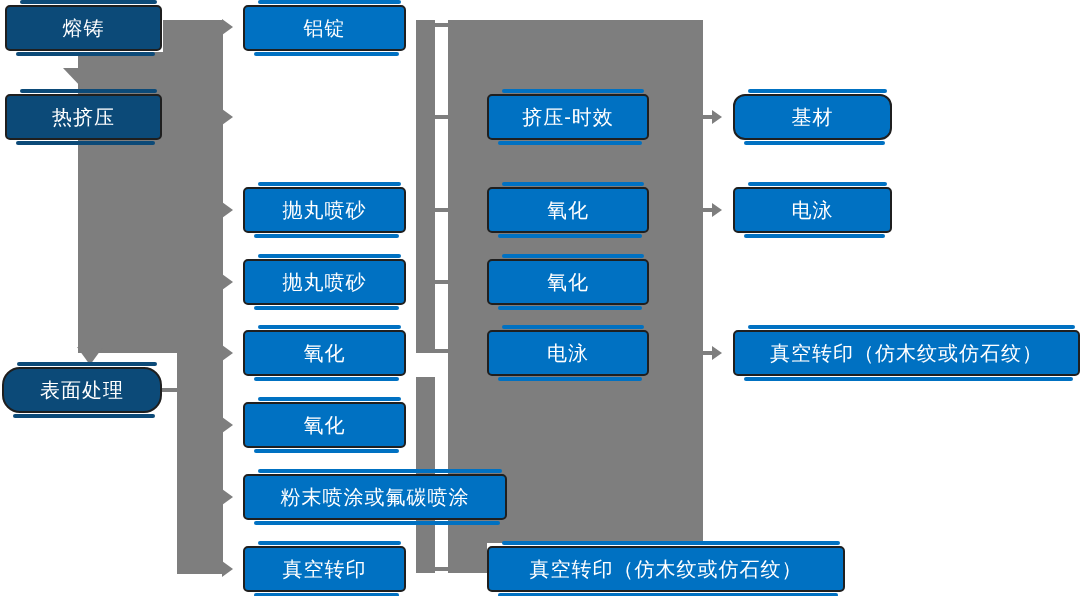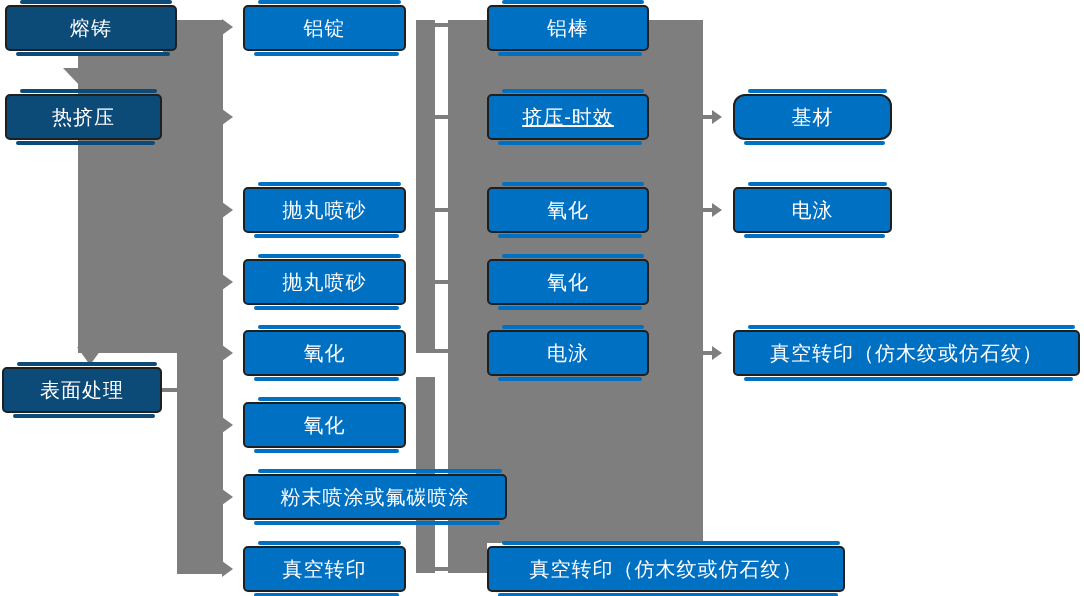--- a/index.html
+++ b/index.html
@@ -69,34 +69,33 @@
   <div class="bar" style="left:432px;top:349px;width:18px;height:4px;"></div>
   <div class="bar" style="left:432px;top:567px;width:18px;height:4px;"></div>
 
   <div class="bar" style="left:703px;top:115px;width:12px;height:4px;"></div>
   <div class="tri-right small" style="left:712px;top:110px;"></div>
   <div class="bar" style="left:703px;top:208px;width:12px;height:4px;"></div>
   <div class="tri-right small" style="left:712px;top:203px;"></div>
   <div class="bar" style="left:703px;top:351px;width:12px;height:4px;"></div>
   <div class="tri-right small" style="left:712px;top:346px;"></div>
 
-  <div class="box navy" style="left:5px;top:5px;width:172px;height:46px;">熔铸</div>
+  <div class="box navy" style="left:5px;top:5px;width:157px;height:46px;">熔铸</div>
   <div class="box navy" style="left:5px;top:94px;width:157px;height:46px;font-family:Liberation Serif, serif;">热挤压</div>
-  <div class="box navy" style="left:2px;top:367px;width:160px;height:46px;">表面处理</div>
+  <div class="box navy" style="left:2px;top:367px;width:160px;height:46px;border-radius:18px;">表面处理</div>
 
   <div class="box blue" style="left:243px;top:5px;width:163px;height:46px;text-align:right;">铝锭</div>
   <div class="box blue" style="left:243px;top:187px;width:163px;height:46px;">抛丸喷砂</div>
   <div class="box blue" style="left:243px;top:259px;width:163px;height:46px;">抛丸喷砂</div>
   <div class="box blue" style="left:243px;top:330px;width:163px;height:46px;">氧化</div>
   <div class="box blue" style="left:243px;top:402px;width:163px;height:46px;">氧化</div>
   <div class="box blue" style="left:243px;top:474px;width:264px;height:46px;">粉末喷涂或氟碳喷涂</div>
   <div class="box blue" style="left:243px;top:546px;width:163px;height:46px;">真空转印</div>
 
-  <div class="box blue" style="left:487px;top:5px;width:162px;height:46px;">铝棒</div>
-  <div class="box blue" style="left:487px;top:94px;width:162px;height:46px;text-decoration:underline;">挤压-时效</div>
+  <div class="box blue" style="left:487px;top:94px;width:162px;height:46px;">挤压-时效</div>
   <div class="box blue" style="left:487px;top:187px;width:162px;height:46px;">氧化</div>
   <div class="box blue" style="left:487px;top:259px;width:162px;height:46px;">氧化</div>
   <div class="box blue" style="left:487px;top:330px;width:162px;height:46px;">电泳</div>
   <div class="box blue" style="left:487px;top:546px;width:358px;height:46px;">真空转印（仿木纹或仿石纹）</div>
 
   <div class="box blue" style="left:733px;top:94px;width:159px;height:46px;border-radius:12px;">基材</div>
   <div class="box blue" style="left:733px;top:187px;width:159px;height:46px;">电泳</div>
   <div class="box blue" style="left:733px;top:330px;width:347px;height:46px;">真空转印（仿木纹或仿石纹）</div>
 
 </div>

